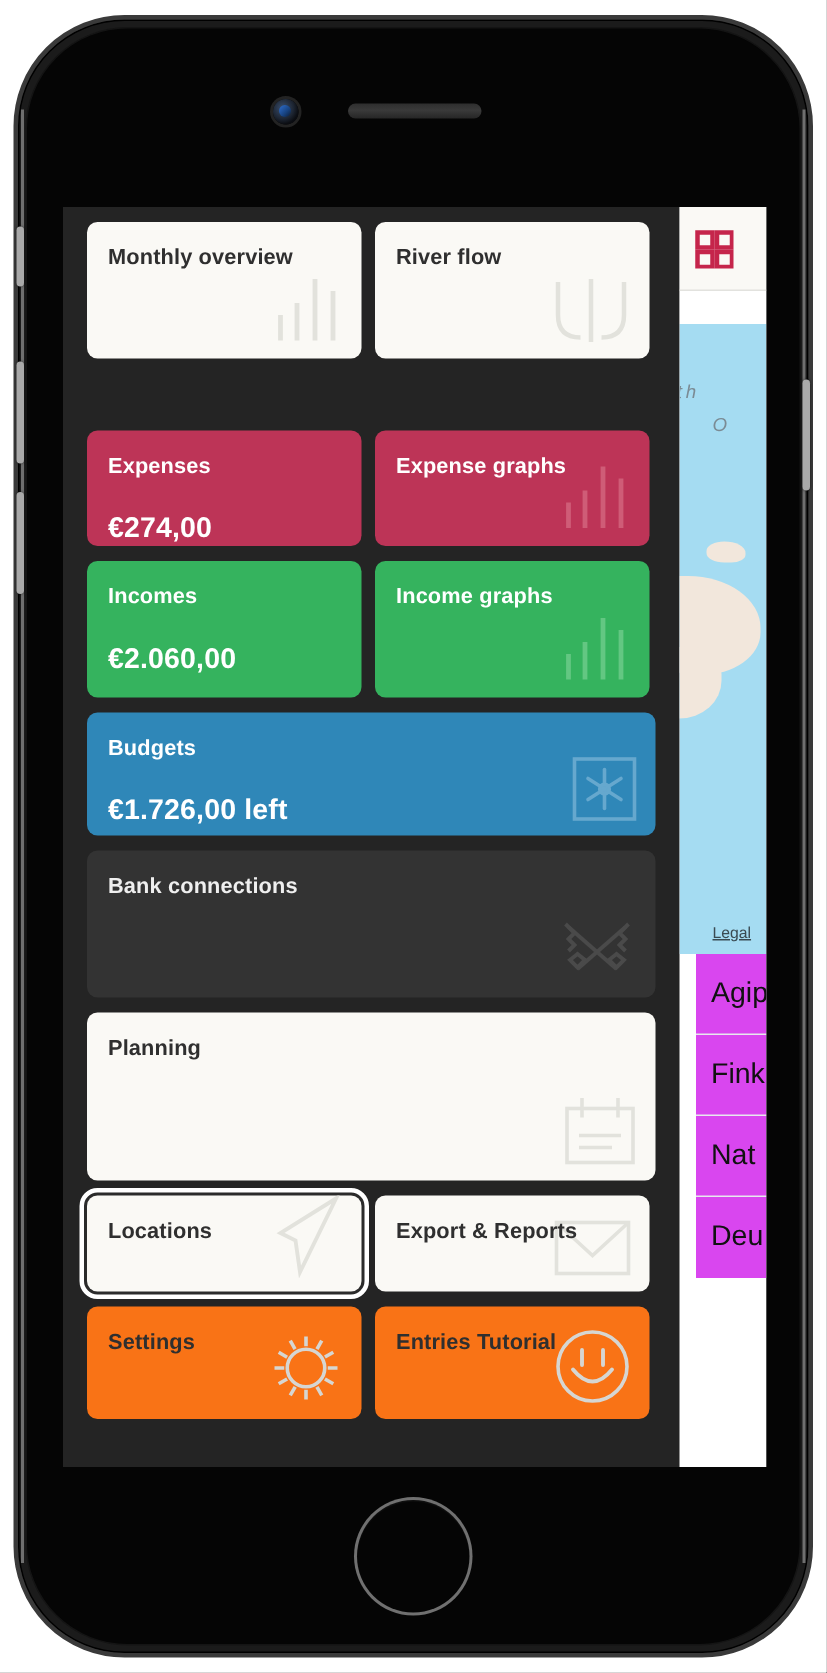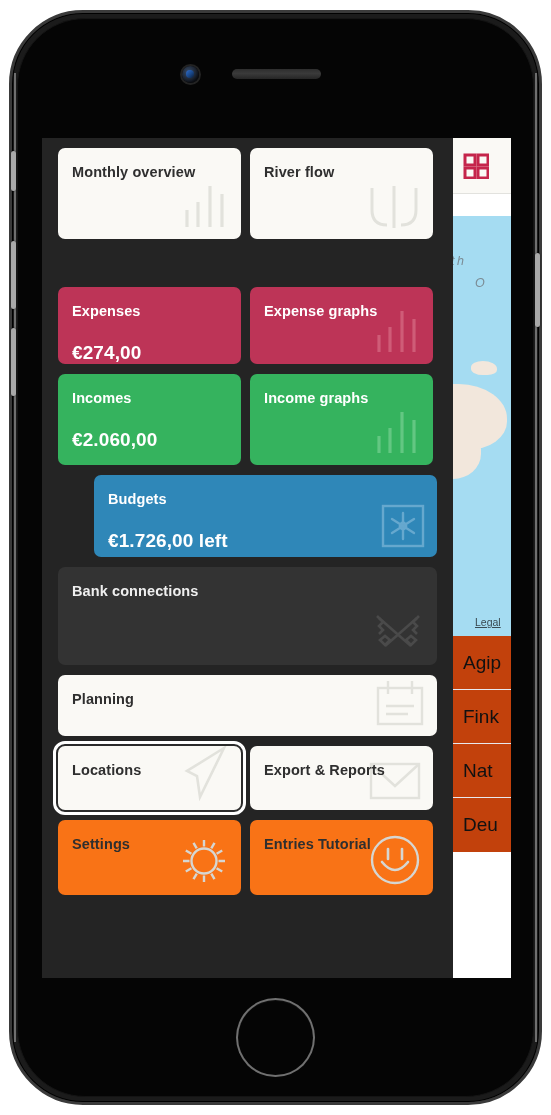--- a/index.html
+++ b/index.html
@@ -57,44 +57,44 @@
   .card.full{flex:1 1 auto;}
   .card .title{font-size:14.5px;line-height:17px;font-weight:600;
                position:relative;z-index:2;letter-spacing:.1px;}
   .card .amount{font-size:19px;line-height:22px;font-weight:600;margin-top:22px;
                 position:relative;z-index:2;letter-spacing:.1px;}
   .card .glyph{position:absolute;right:12px;bottom:9px;z-index:1;opacity:1;}
 
   .c-light{background:#faf9f5;} .c-light .title{color:#2f2f2f;}
   .c-crimson{background:#bd3457;} .c-crimson .title,.c-crimson .amount{color:#fff;}
   .c-green{background:#35b35e;} .c-green .title,.c-green .amount{color:#fff;}
-  .c-blue{background:#2f87b8;margin-left:36px;} .c-blue .title,.c-blue .amount{color:#fff;}
+  .c-blue{background:#2f87b8;} .c-blue .title,.c-blue .amount{color:#fff;}
   .c-dark{background:#333333;} .c-dark .title{color:#efefef;}
   .c-gray{background:#f97316;} .c-gray .title{color:#2f2f2f;}
 
   .h1{height:91px;} .h2{height:77px;margin-top:38px;} .h3{height:91px;}
-  .h-budget{height:82px;} .h-bank{height:98px;} .h-plan{height:61px;}
+  .h-budget{height:82px;} .h-bank{height:98px;} .h-plan{height:112px;}
   .h-loc{height:64px;} .h-set{height:75px;}
 
   .card.focused{outline:3px solid #ffffff;outline-offset:2px;
                 box-shadow:0 0 0 2px #2b2b2b;}
 
   
   .pane{position:absolute;right:0;top:0;width:58px;height:100%;
         background:#ffffff;overflow:hidden;}
   .pane-bar{height:56px;background:#faf9f5;border-bottom:1px solid #e2e2de;
             display:flex;align-items:center;padding-left:10px;box-sizing:border-box;}
   .pane-gap{height:22px;background:#fff;}
   .pane-map{position:relative;height:420px;background:#a5dcf2;overflow:hidden;}
   .map-label{position:absolute;color:#7b8b94;font-style:italic;
              font-size:12.5px;letter-spacing:2.5px;white-space:nowrap;}
   .map-legal{position:absolute;left:22px;bottom:8px;font-size:10.5px;color:#3a4a52;
              text-decoration:underline;}
   .land{position:absolute;background:#f2e7dc;}
-  .pane-list{background:#c2410c;}
+  .pane-list{background:#d946ef;margin-left:11px;}
   .pane-item{height:54px;display:flex;align-items:center;padding-left:10px;
              border-bottom:1px solid #e8e8ee;box-sizing:border-box;
              font-size:19px;color:#111;white-space:nowrap;}
   .pane-item:last-child{border-bottom:none;}
 
   svg{display:block;}
 </style>
 </head>
 <body>
 

